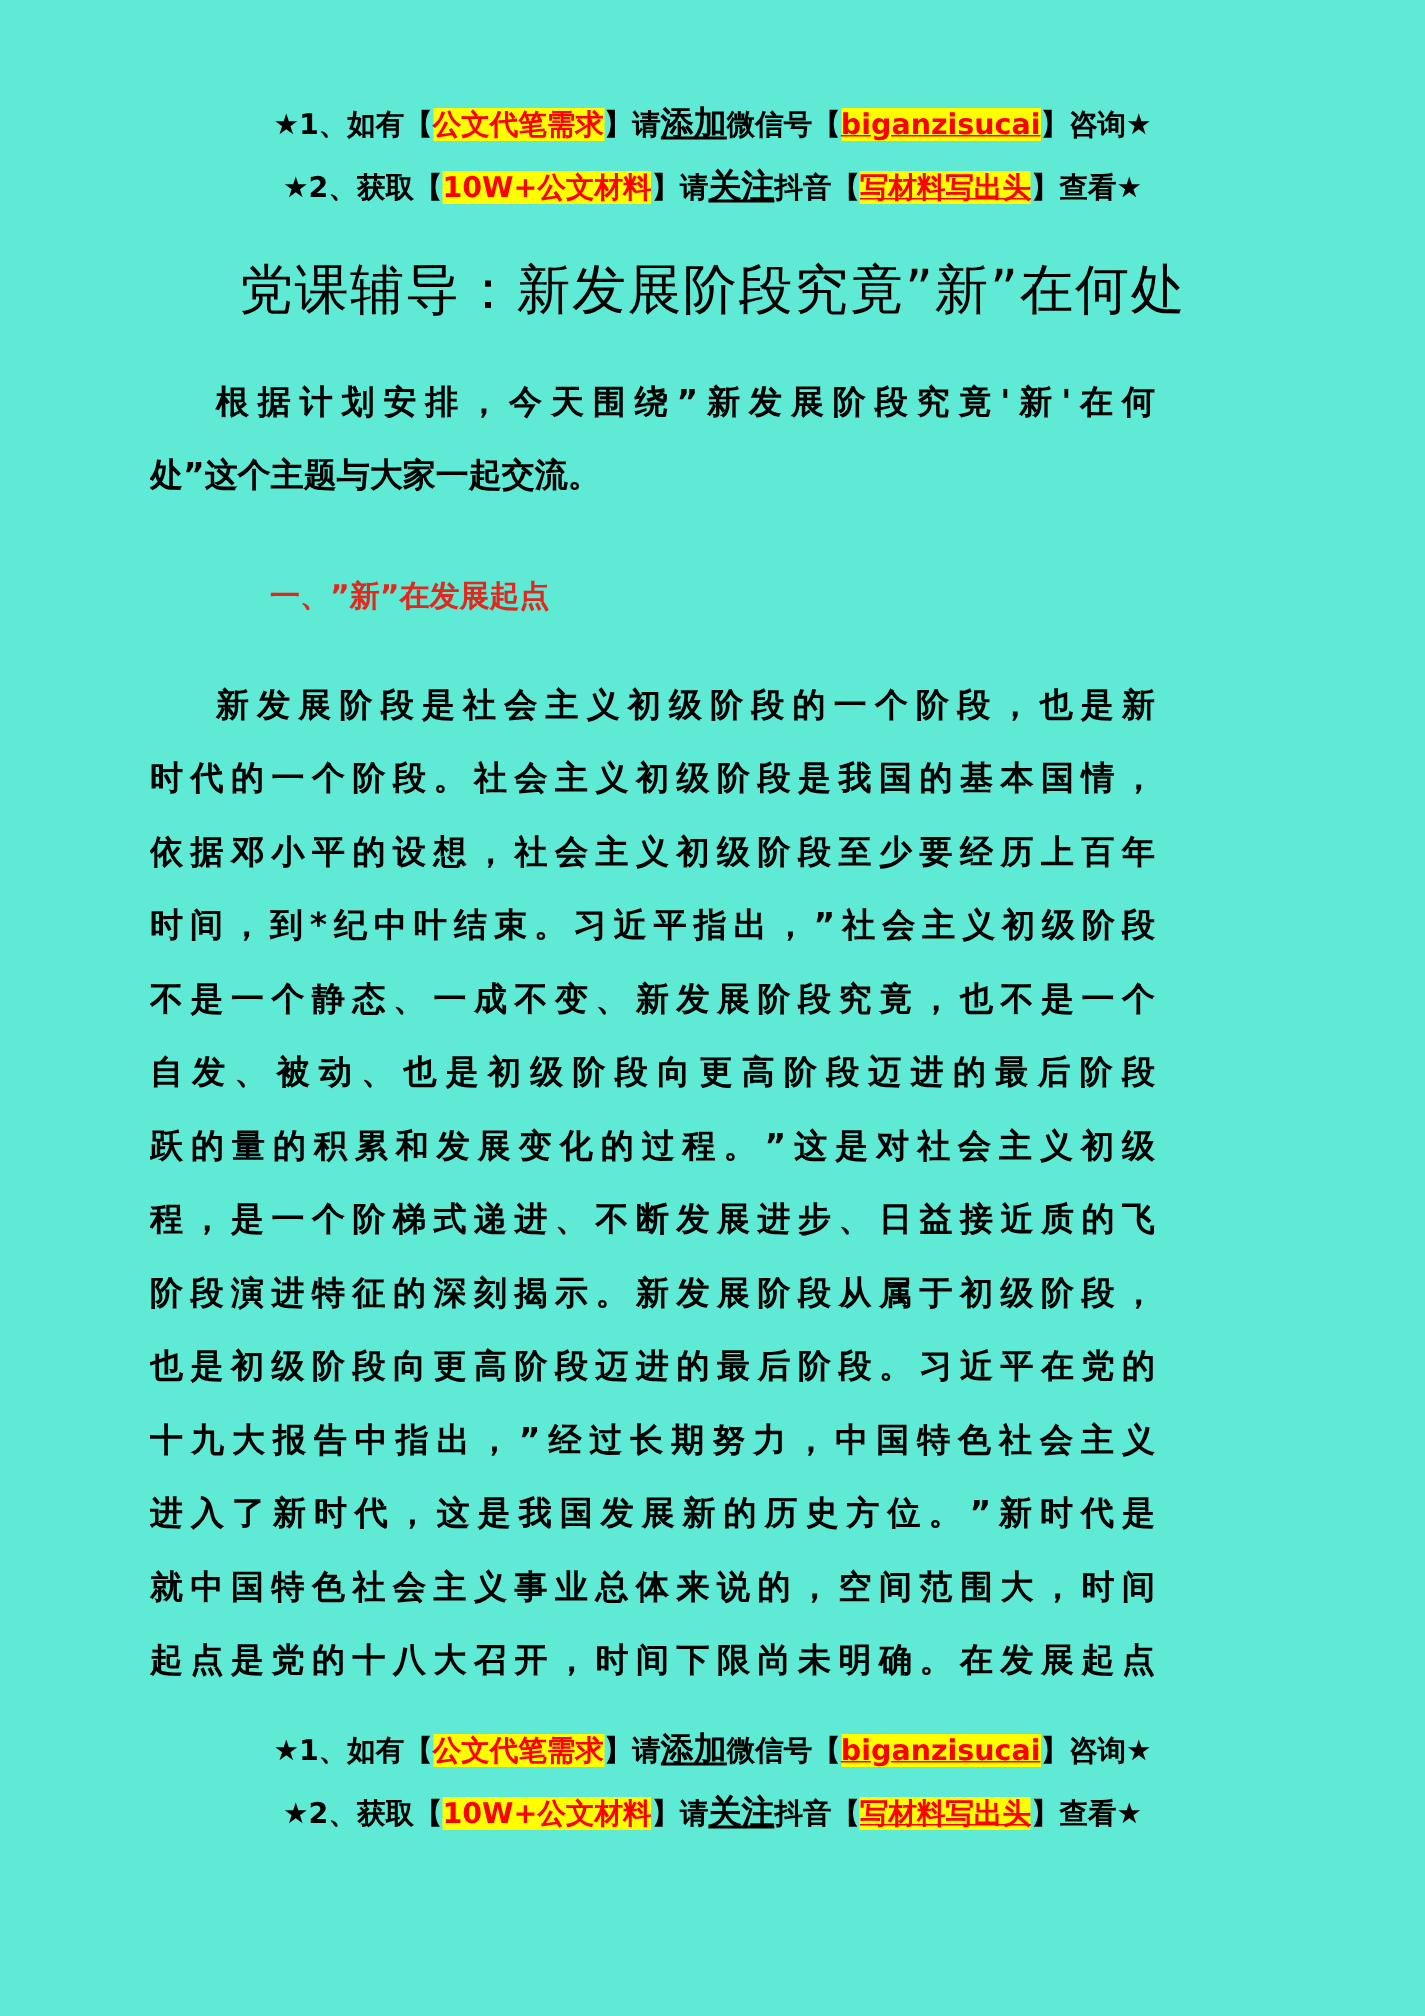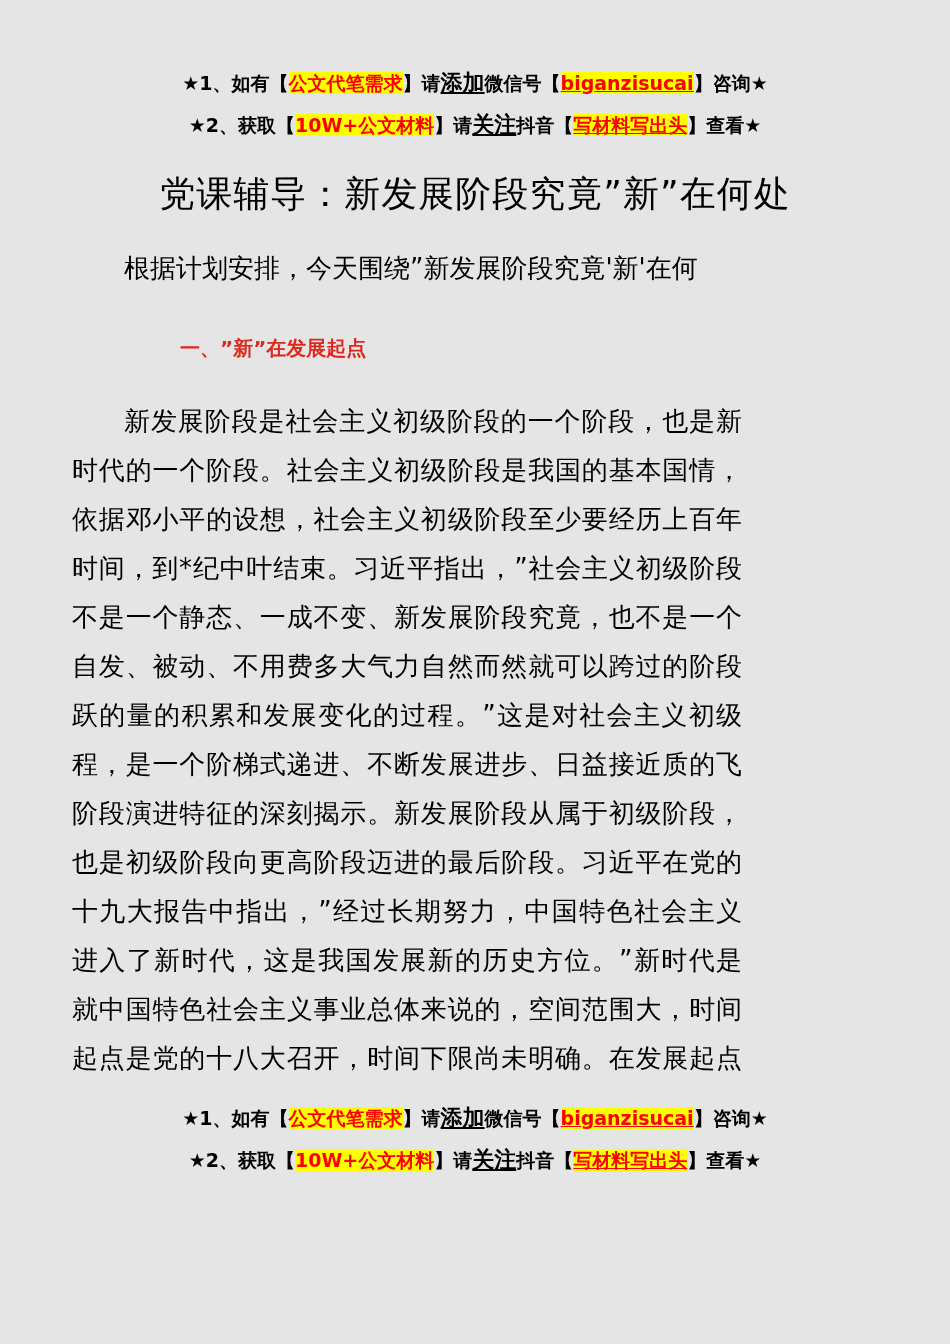--- a/index.html
+++ b/index.html
@@ -5,21 +5,21 @@
   html, body {
     margin: 0;
     padding: 0;
     background: #ffffff;
   }
   .page {
     position: relative;
     width: 950px;
     height: 1344px;
     margin: 0 auto;
-    background: #e5e5e5;
+    background: #5eead4;
     overflow: hidden;
     font-family: "DejaVu Sans", sans-serif;
     color: #000000;
   }
 
   
   .promo {
     width: 100%;
     text-align: center;
     font-weight: bold;
@@ -56,23 +56,23 @@
     text-align: center;
     font-size: 36px;
     font-weight: 400;
     line-height: 52px;
     letter-spacing: 1px;
   }
 
   
   .para {
     width: 670px;
-    margin-left: 72px;
-    font-size: 26px;
-    font-weight: 400;
+    margin-left: 100px;
+    font-size: 22px;
+    font-weight: 700;
     text-align: justify;
   }
   .para .line {
     line-height: 49px;
     height: 49px;
     text-align: justify;
     overflow: hidden;
   }
   .para .line:first-child { text-indent: 2em; }
 
@@ -101,31 +101,32 @@
 
   <div class="promo promo-top">
       <div class="promo-line"><span class="seg-black">★1、如有【</span><span class="seg-hl">公文代笔需求</span><span class="seg-black">】请</span><span class="seg-black-u-big">添加</span><span class="seg-black">微信号【</span><span class="seg-hl-u">biganzisucai</span><span class="seg-black">】咨询★</span></div>
       <div class="promo-line"><span class="seg-black">★2、获取【</span><span class="seg-hl">10W+公文材料</span><span class="seg-black">】请</span><span class="seg-black-u-big">关注</span><span class="seg-black">抖音【</span><span class="seg-hl-u">写材料写出头</span><span class="seg-black">】查看★</span></div>
     </div>
 
   <h1 class="doc-title">党课辅导：新发展阶段究竟”新”在何处</h1>
 
   <div class="para intro-para">
       <div class="line">根据计划安排，今天围绕”新发展阶段究竟'新'在何</div>
+      <div class="line">处”这个主题与大家一起交流。</div>
     </div>
 
   <h2 class="section-heading">一、”新”在发展起点</h2>
 
   <div class="para body-para">
       <div class="line">新发展阶段是社会主义初级阶段的一个阶段，也是新</div>
       <div class="line">时代的一个阶段。社会主义初级阶段是我国的基本国情，</div>
       <div class="line">依据邓小平的设想，社会主义初级阶段至少要经历上百年</div>
       <div class="line">时间，到*纪中叶结束。习近平指出，”社会主义初级阶段</div>
       <div class="line">不是一个静态、一成不变、新发展阶段究竟，也不是一个</div>
-      <div class="line">自发、被动、不用费多大气力自然而然就可以跨过的阶段</div>
+      <div class="line">自发、被动、也是初级阶段向更高阶段迈进的最后阶段</div>
       <div class="line">跃的量的积累和发展变化的过程。”这是对社会主义初级</div>
       <div class="line">程，是一个阶梯式递进、不断发展进步、日益接近质的飞</div>
       <div class="line">阶段演进特征的深刻揭示。新发展阶段从属于初级阶段，</div>
       <div class="line">也是初级阶段向更高阶段迈进的最后阶段。习近平在党的</div>
       <div class="line">十九大报告中指出，”经过长期努力，中国特色社会主义</div>
       <div class="line">进入了新时代，这是我国发展新的历史方位。”新时代是</div>
       <div class="line">就中国特色社会主义事业总体来说的，空间范围大，时间</div>
       <div class="line">起点是党的十八大召开，时间下限尚未明确。在发展起点</div>
     </div>
 

